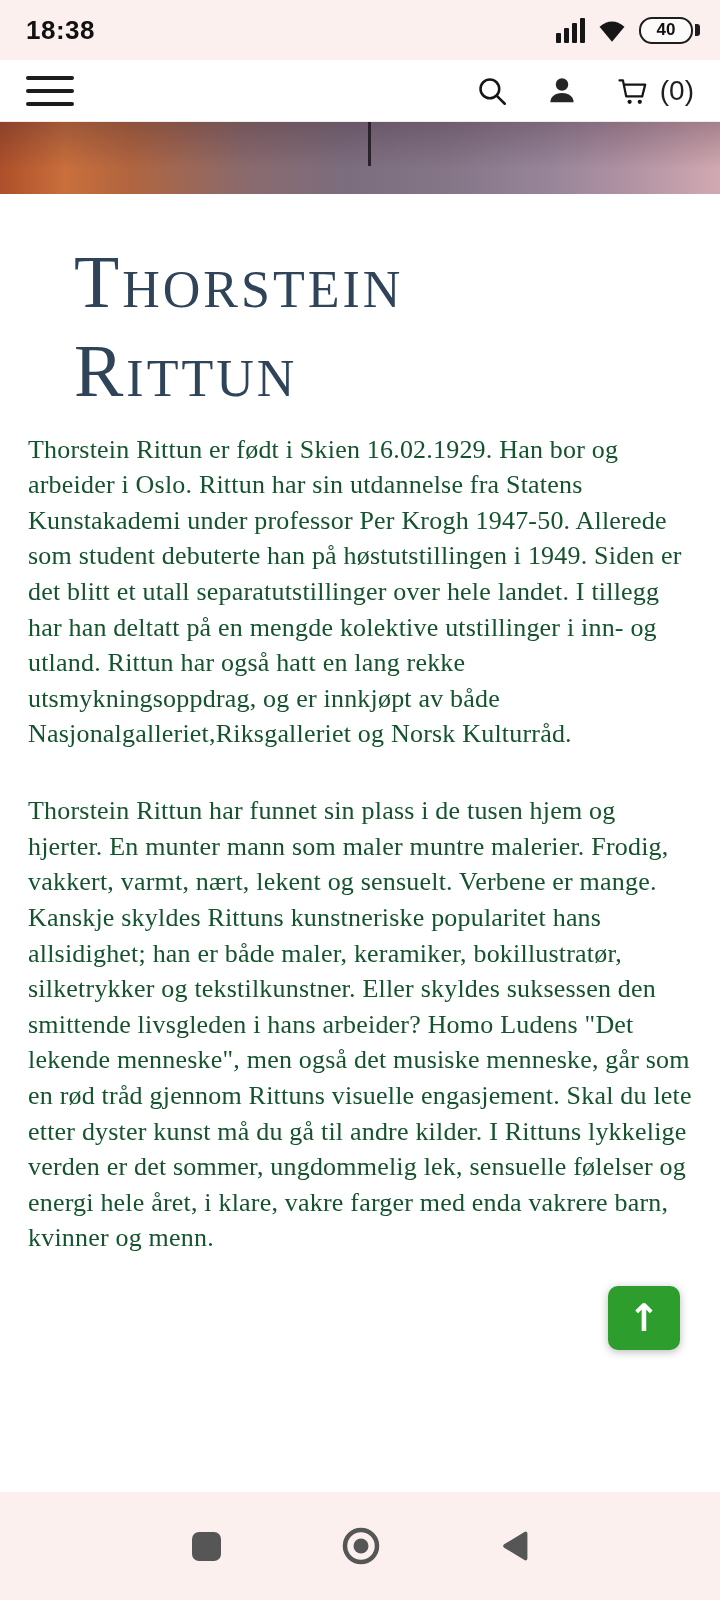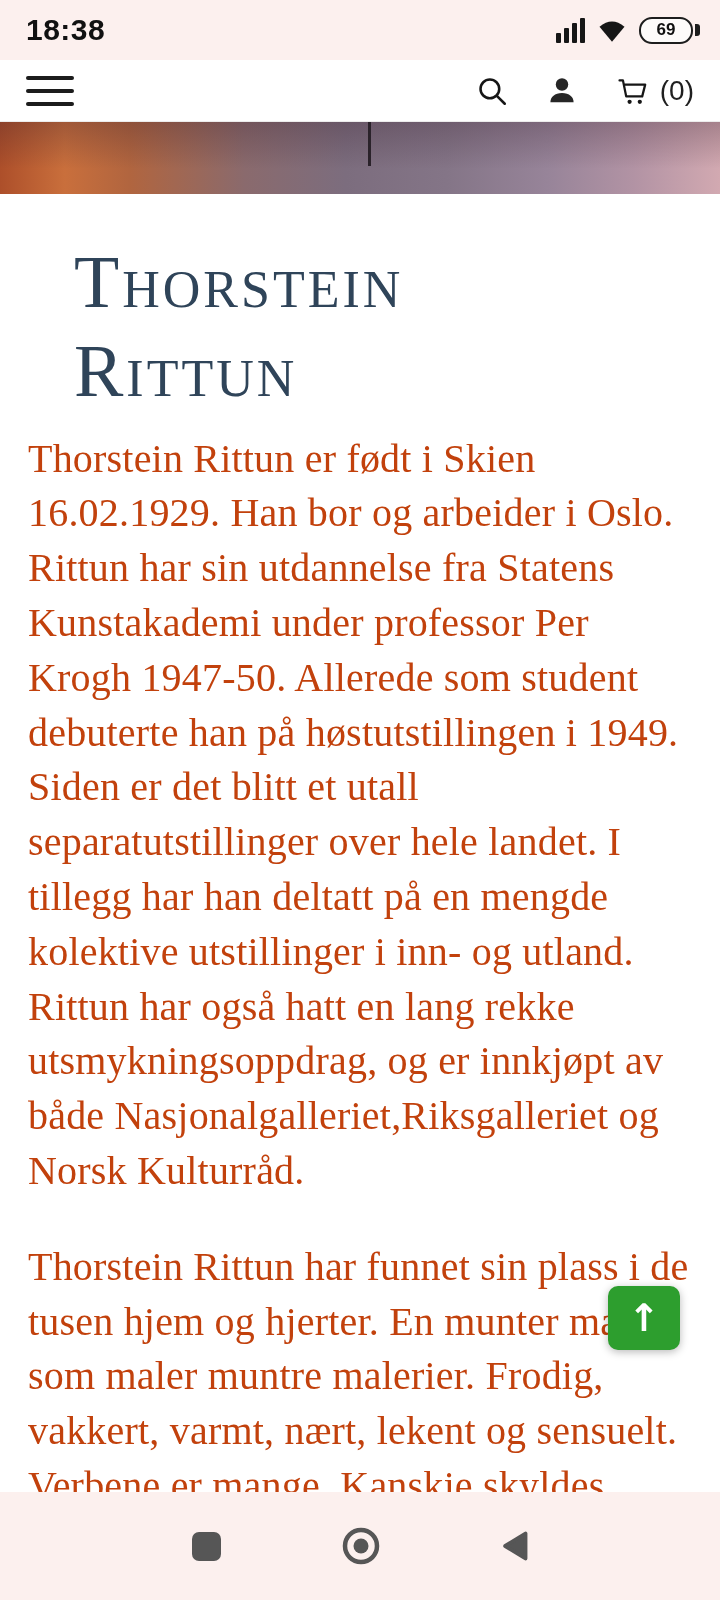--- a/index.html
+++ b/index.html
@@ -11,21 +11,21 @@
     background:#ffffff; margin:0 auto;
   }
 
   
   .status-bar {
     height:60px; background:#fcf0ee;
     display:flex; align-items:center; justify-content:space-between;
     padding:0 20px 0 26px;
   }
   .status-time {
-    font-family:"Liberation Sans", sans-serif; font-size:30px; font-weight:700;
+    font-family:"Liberation Sans", sans-serif; font-size:26px; font-weight:700;
     color:#111; letter-spacing:.5px;
   }
   .status-right { display:flex; align-items:center; gap:12px; }
   .signal-bars { display:flex; align-items:flex-end; gap:3px; height:26px; }
   .signal-bars span { width:5px; background:#161616; border-radius:1px; display:block; }
   .sb1{height:10px}.sb2{height:15px}.sb3{height:20px}.sb4{height:25px}
   .battery { display:flex; align-items:center; }
   .battery-body {
     border:2.5px solid #1d1d1d; border-radius:13px; height:27px; min-width:54px;
     display:flex; align-items:center; justify-content:center;
@@ -60,21 +60,21 @@
   .hero-mast { position:absolute; left:368px; top:0; width:3px; height:44px; background:#2a222a; z-index:2; }
 
   
   .article { padding:44px 28px 0; background:#fff; }
   .article-title {
     font-family:"Liberation Serif", serif; font-variant:small-caps; font-weight:500;
     font-size:74px; line-height:1.2; letter-spacing:3px; color:#2f4459;
     max-width:520px; margin-bottom:16px;margin-left:46px;
   }
   .article-body p {
-    font-size:40px; line-height:1.37; color:#c2410c; margin-bottom:41px;
+    font-size:26px; line-height:1.37; color:#14532d; margin-bottom:41px;
     letter-spacing:.2px;
   }
 
   
   .scroll-top {
     position:absolute; right:40px; bottom:250px; width:72px; height:64px;
     background:#2d9e2e; border:none; border-radius:10px; cursor:pointer;
     display:flex; align-items:center; justify-content:center;
     color:#ffffff; font-family:"DejaVu Sans", sans-serif; font-size:38px; font-weight:700;
     box-shadow:0 2px 8px rgba(0,0,0,.28); z-index:5;
@@ -100,21 +100,21 @@
         <span class="sb2"></span>
         <span class="sb3"></span>
         <span class="sb4"></span>
       </div>
       <span style="display:flex;">
         <svg width="30" height="25" viewBox="0 0 24 20">
             <path d="M12 19 L2 7 Q12 -1.5 22 7 Z" fill="#161616"></path>
           </svg>
       </span>
       <span class="battery">
-        <span class="battery-body">69</span>
+        <span class="battery-body">40</span>
         <span class="battery-nub"></span>
       </span>
     </div>
   </div>
 
   <div class="header">
     <div class="hamburger">
       <span></span>
       <span></span>
       <span></span>

